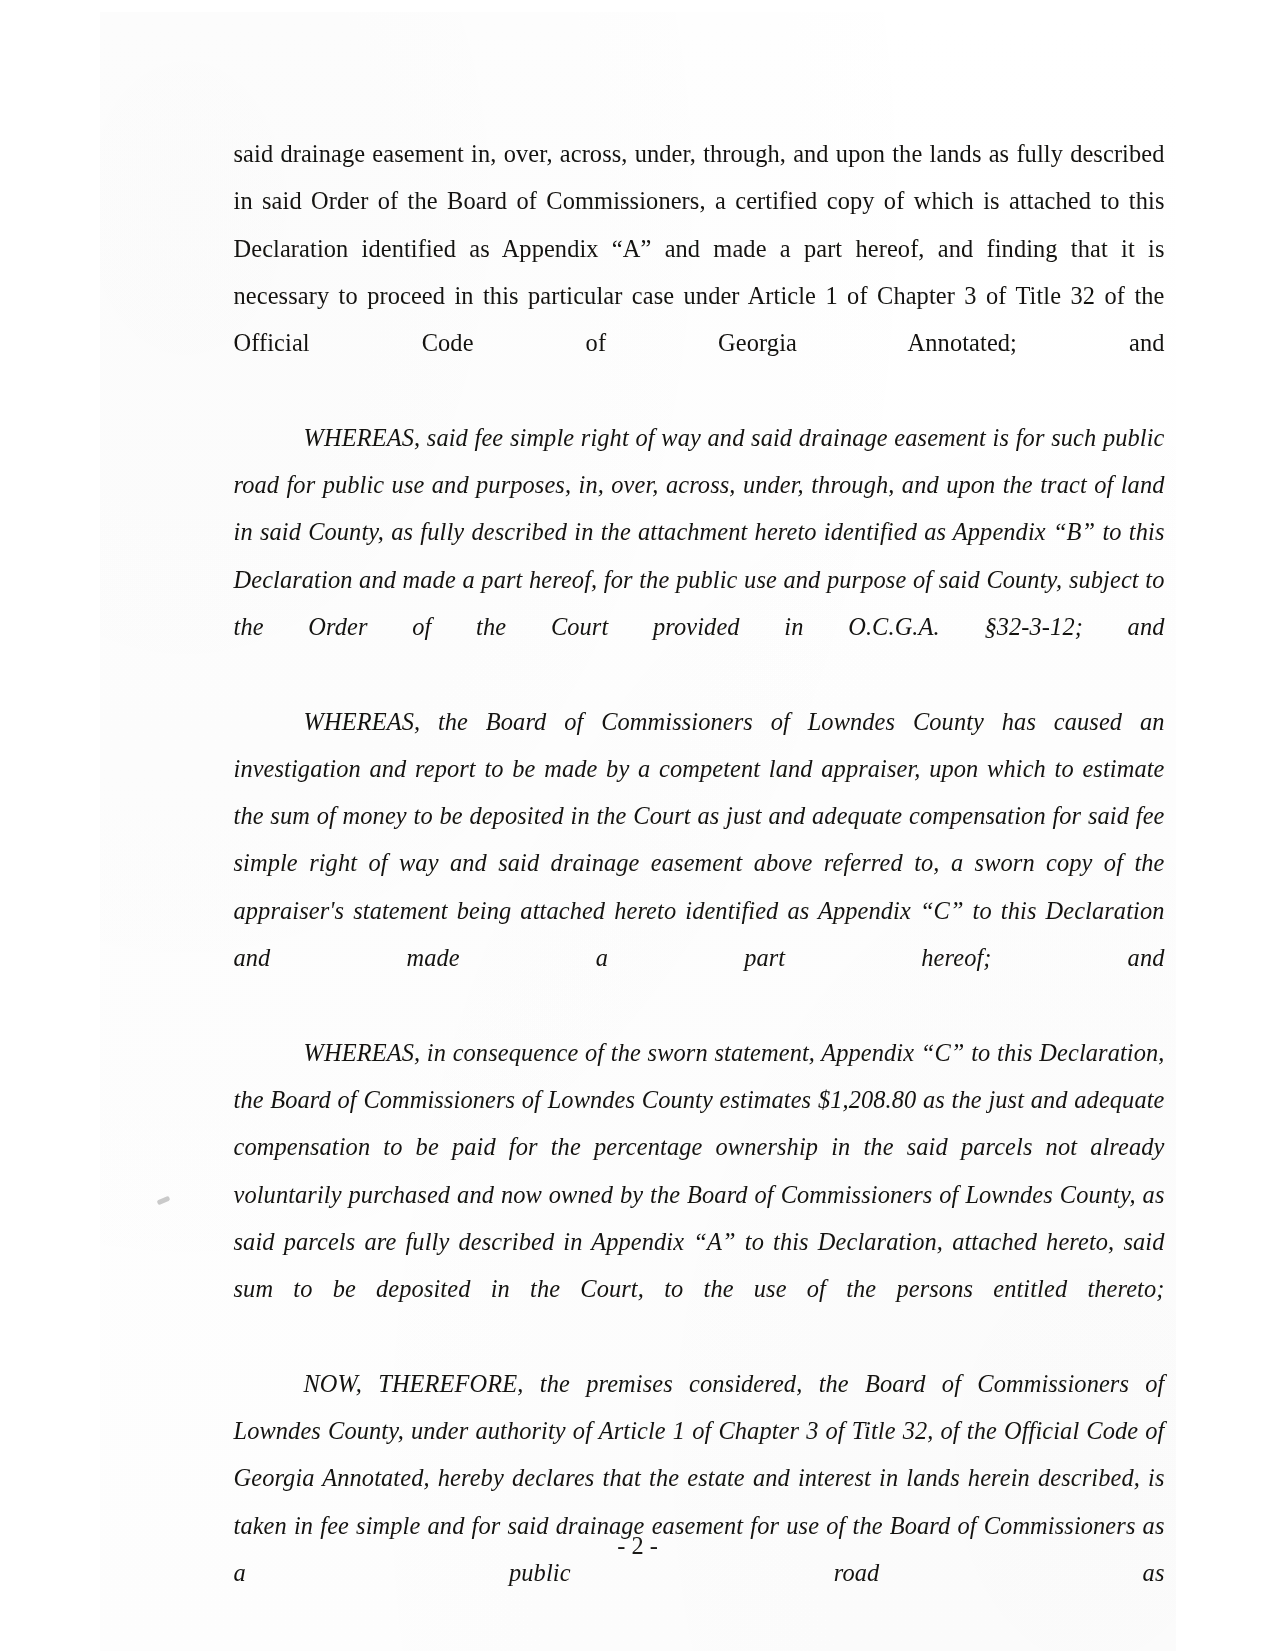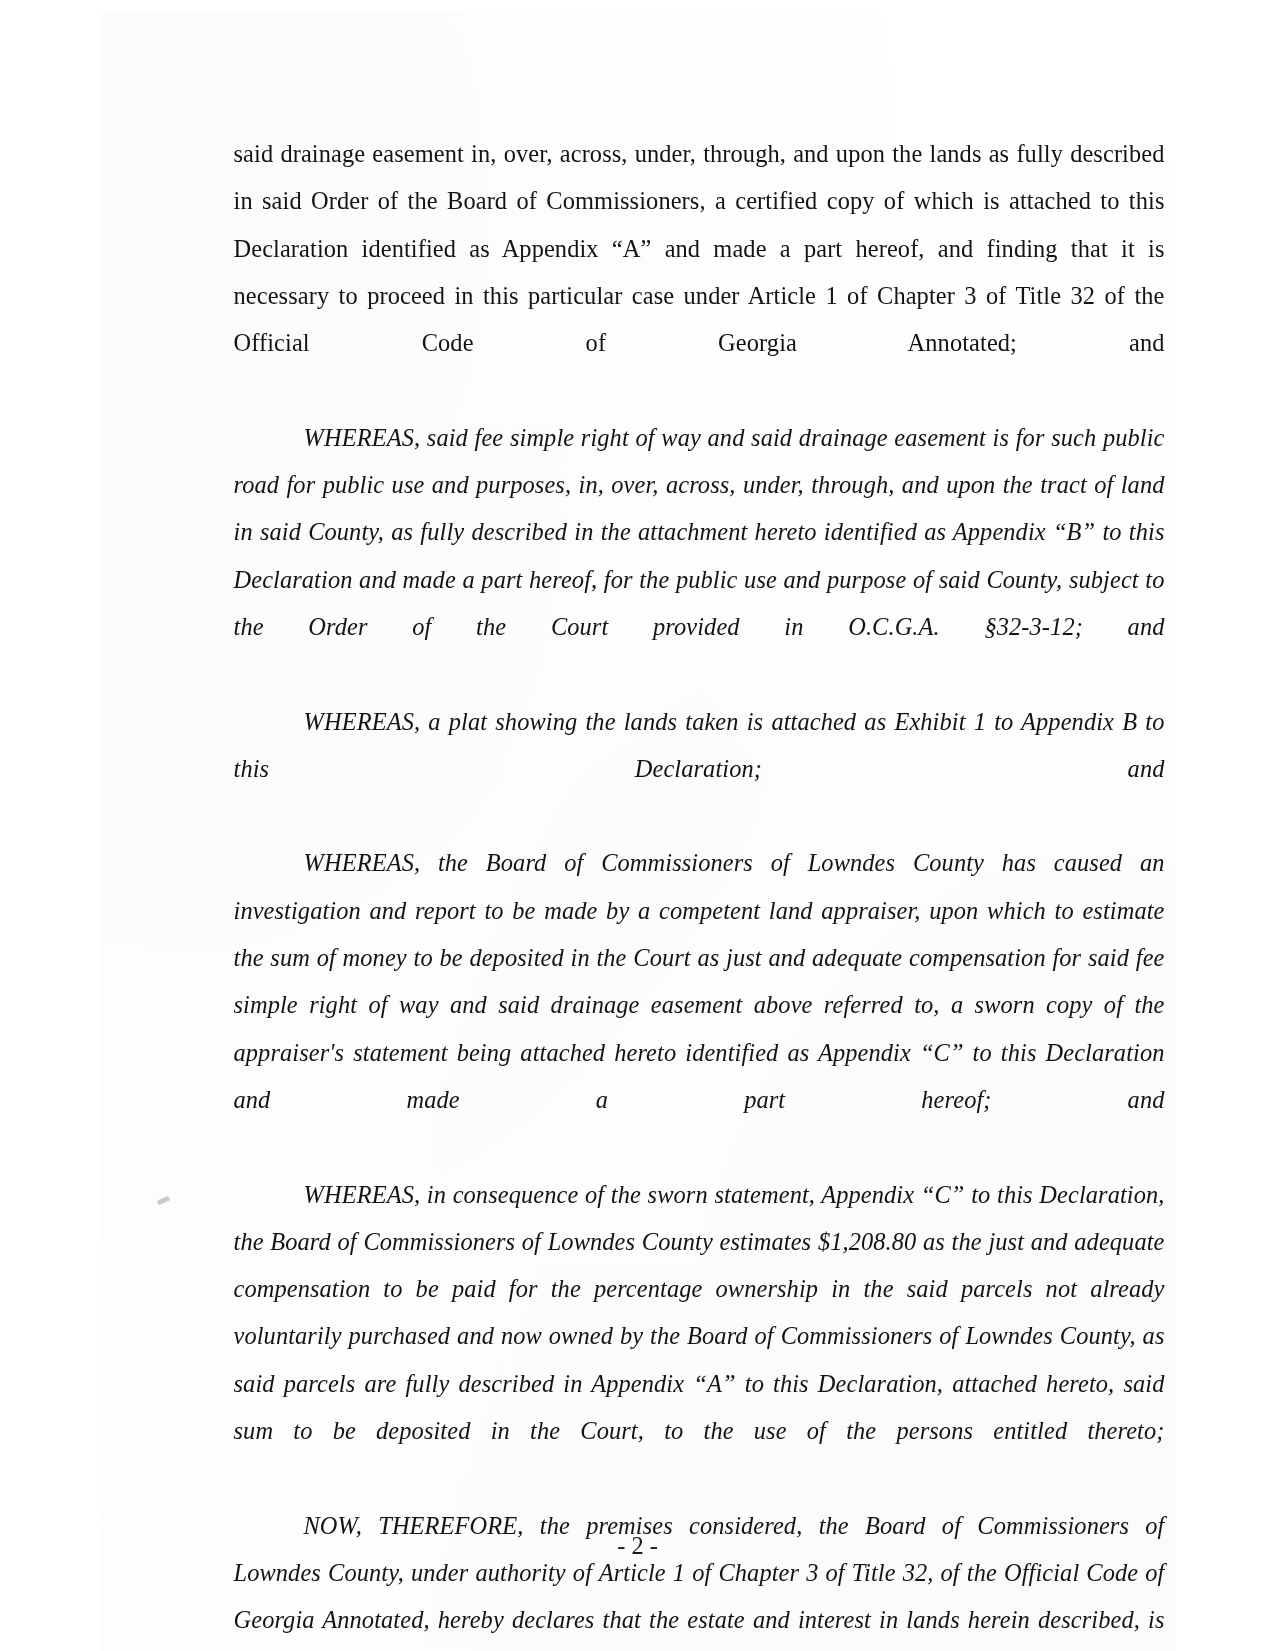--- a/index.html
+++ b/index.html
@@ -93,21 +93,20 @@
 <div class="page">
 
   <div class="scan-tint"></div>
 
   <div class="body-block">
 
     <p class="para">said drainage easement in, over, across, under, through, and upon the lands as fully described in said Order of the Board of Commissioners, a certified copy of which is attached to this Declaration identified as Appendix “A” and made a part hereof, and finding that it is necessary to proceed in this particular case under Article 1 of Chapter 3 of Title 32 of the Official Code of Georgia Annotated; and</p>
 
     <p class="para indented">WHEREAS, said fee simple right of way and said drainage easement is for such public road for public use and purposes, in, over, across, under, through, and upon the tract of land in said County, as fully described in the attachment hereto identified as Appendix “B” to this Declaration and made a part hereof, for the public use and purpose of said County, subject to the Order of the Court provided in O.C.G.A. §32-3-12; and</p>
 
-    <p class="para indented">WHEREAS, a plat showing the lands taken is attached as Exhibit 1 to Appendix B to this Declaration; and</p>
 
     <p class="para indented">WHEREAS, the Board of Commissioners of Lowndes County has caused an investigation and report to be made by a competent land appraiser, upon which to estimate the sum of money to be deposited in the Court as just and adequate compensation for said fee simple right of way and said drainage easement above referred to, a sworn copy of the appraiser's statement being attached hereto identified as Appendix “C” to this Declaration and made a part hereof; and</p>
 
     <p class="para indented">WHEREAS, in consequence of the sworn statement, Appendix “C” to this Declaration, the Board of Commissioners of Lowndes County estimates $1,208.80 as the just and adequate compensation to be paid for the percentage ownership in the said parcels not already voluntarily purchased and now owned by the Board of Commissioners of Lowndes County, as said parcels are fully described in Appendix “A” to this Declaration, attached hereto, said sum to be deposited in the Court, to the use of the persons entitled thereto;</p>
 
     <p class="para indented">NOW, THEREFORE, the premises considered, the Board of Commissioners of Lowndes County, under authority of Article 1 of Chapter 3 of Title 32, of the Official Code of Georgia Annotated, hereby declares that the estate and interest in lands herein described, is taken in fee simple and for said drainage easement for use of the Board of Commissioners as a public road as</p>
 
   </div>
 
   <div class="margin-mark"></div>

